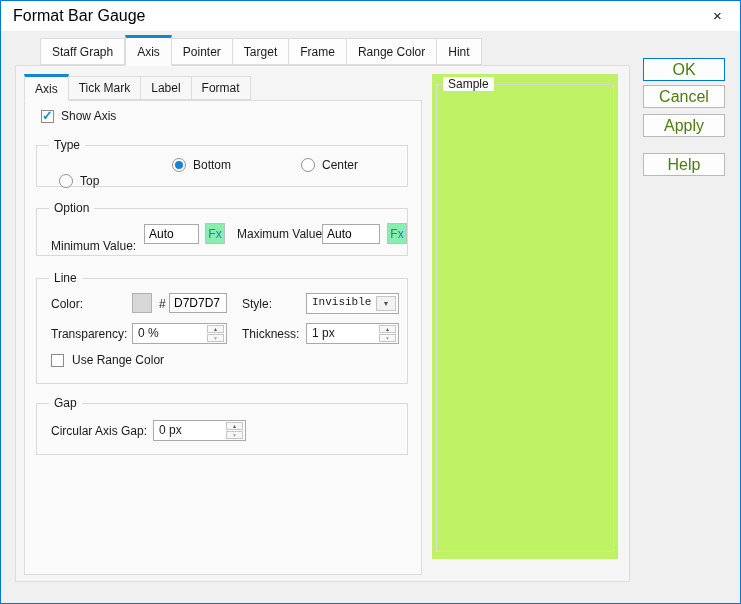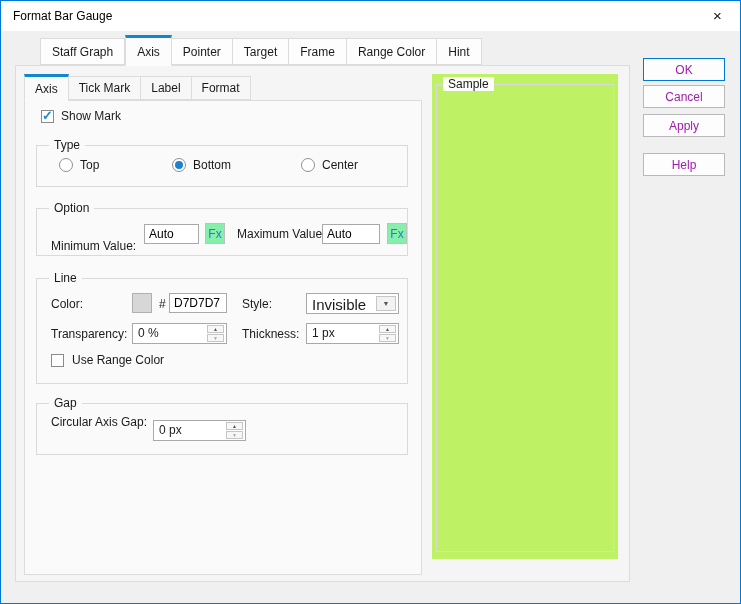--- a/index.html
+++ b/index.html
@@ -3,21 +3,21 @@
 <meta charset="utf-8">
 <style>
   * { margin:0; padding:0; box-sizing:border-box; }
   html,body { width:741px; height:604px; }
   body { font-family:"Liberation Sans", sans-serif; font-size:12px; color:#1a1a1a; background:#fff; }
 
   .dialog { position:relative; width:741px; height:604px; border:1px solid #0078d7; background:#f0f0f0; overflow:hidden; }
 
   
   .titlebar { position:absolute; left:0; top:0; width:100%; height:30px; background:#ffffff; display:flex; align-items:center; }
-  .title { padding-left:12px; font-size:12px; color:#000; }
+  .title { padding-left:12px; font-size:16px; color:#000; }
   .close-btn { position:absolute; right:0; top:0; width:45px; height:29px; display:flex; align-items:center; justify-content:center; font-size:15px; color:#111; cursor:pointer; }
 
   
   .tabs-row { position:absolute; left:14px; top:33px; display:flex; align-items:flex-end; height:31px;margin-left:25px; }
   .tab { height:27px; padding:0 11px; display:flex; align-items:center; background:#fdfdfd; border:1px solid #dcdcdc; border-left:none; font-size:12px; cursor:pointer; }
   .tab:first-child { border-left:1px solid #dcdcdc; }
   .tab.selected { height:31px; background:#fcfcfc; border-top:3px solid #1187d2; border-left:1px solid #dcdcdc; border-bottom:1px solid #fcfcfc; margin-bottom:-1px; z-index:3; position:relative; }
 
   
   .outer-page { position:absolute; left:14px; top:64px; width:615px; height:517px; background:#f5f5f5; border:1px solid #dcdcdc; }
@@ -48,37 +48,37 @@
   .lbl { position:absolute; font-size:12px; color:#1a1a1a; white-space:nowrap; }
 
   
   .tinput { position:absolute; background:#fff; border:1px solid #a9a9a9; font-family:"Liberation Sans", sans-serif; font-size:12px; color:#000; padding:0 4px; outline:none; }
   .fx-btn { position:absolute; width:20px; height:21px; background:#86efac; border:1px solid #c0c0c0; color:#2779d8; font-size:12px; display:flex; align-items:center; justify-content:center; cursor:pointer; }
 
   .swatch { position:absolute; width:20px; height:20px; border:1px solid #b0b0b0; }
 
   
   .dropdown { position:absolute; background:#fff; border:1px solid #a9a9a9; cursor:pointer; }
-  .dropdown .dd-text { position:absolute; left:5px; top:2px; font-size:15px; }
+  .dropdown .dd-text { position:absolute; left:5px; top:2px; font-size:11px;font-family:Liberation Mono, monospace; }
   .dropdown .dd-btn { position:absolute; right:2px; top:2px; bottom:2px; width:20px; background:#f2f2f2; border:1px solid #c6c6c6; display:flex; align-items:center; justify-content:center; font-size:7px; color:#555; }
 
   
   .spinner { position:absolute; background:#fff; border:1px solid #a9a9a9; }
   .spinner .sp-text { position:absolute; left:5px; top:2px; font-size:12px; white-space:nowrap; }
   .spin-btns { position:absolute; right:2px; top:1px; width:17px; height:17px; display:flex; flex-direction:column; gap:1px; }
   .spin-up,.spin-down { flex:1; background:#f7f7f7; border:1px solid #c6c6c6; display:flex; align-items:center; justify-content:center; font-size:5px; color:#555; cursor:pointer; line-height:1; }
   .spin-down { color:#a6a6a6; }
 
   
   .sample-panel { position:absolute; left:416px; top:8px; width:186px; height:485px; background:#bef264; }
   .sample-group { position:absolute; left:4px; top:10px; right:4px; bottom:7px; border:1px solid #d9d9d9; }
   .sample-group .group-label { background:#fcfcfa; left:6px; }
 
   
-  .btn { position:absolute; left:642px; width:82px; height:23px; background:#fdfdfd; border:1px solid #b9b9b9; font-family:"Liberation Sans", sans-serif; font-size:12px; color:#a21caf; display:flex; align-items:center; justify-content:center; cursor:pointer; }
+  .btn { position:absolute; left:642px; width:82px; height:23px; background:#fdfdfd; border:1px solid #b9b9b9; font-family:"Liberation Sans", sans-serif; font-size:16px; color:#4d7c0f; display:flex; align-items:center; justify-content:center; cursor:pointer; }
   .btn.default { border:1px solid #0078d7; }
 </style>
 </head>
 <body>
 
 <div class="dialog">
 
   <div class="titlebar">
     <span class="title">Format Bar Gauge</span>
     <span class="close-btn">×</span>
@@ -102,26 +102,26 @@
       <div class="subtab">Label</div>
       <div class="subtab">Format</div>
     </div>
 
     <div class="inner-page">
 
       <div class="check-row" style="left:16px; top:8px;">
         <span class="checkbox">
             <span class="check">✓</span>
           </span>
-        <span>Show Mark</span>
+        <span>Show Axis</span>
       </div>
 
       <div class="group" style="left:11px; top:44px; width:372px; height:42px;">
         <span class="group-label">Type</span>
-        <div class="radio-row" style="left:22px; top:12px;justify-content:flex-end;">
+        <div class="radio-row" style="left:22px; top:28px;justify-content:flex-end;">
           <span class="radio"></span>
           <span>Top</span>
         </div>
         <div class="radio-row" style="left:135px; top:12px;">
           <span class="radio on"></span>
           <span>Bottom</span>
         </div>
         <div class="radio-row" style="left:264px; top:12px;text-align:right;">
           <span class="radio"></span>
           <span>Center</span>
@@ -169,21 +169,21 @@
         </div>
 
         <div class="check-row" style="left:14px; top:74px;gap:8px;">
           <span class="checkbox"></span>
           <span>Use Range Color</span>
         </div>
       </div>
 
       <div class="group" style="left:11px; top:302px; width:372px; height:52px;">
         <span class="group-label">Gap</span>
-        <span class="lbl" style="left:14px; top:11px;">Circular Axis Gap:</span>
+        <span class="lbl" style="left:14px; top:20px;">Circular Axis Gap:</span>
         <div class="spinner" style="left:116px; top:16px; width:93px; height:21px;">
           <span class="sp-text">0 px</span>
           <span class="spin-btns">
             <span class="spin-up">▲</span>
             <span class="spin-down">▼</span>
           </span>
         </div>
       </div>
 
     </div>

